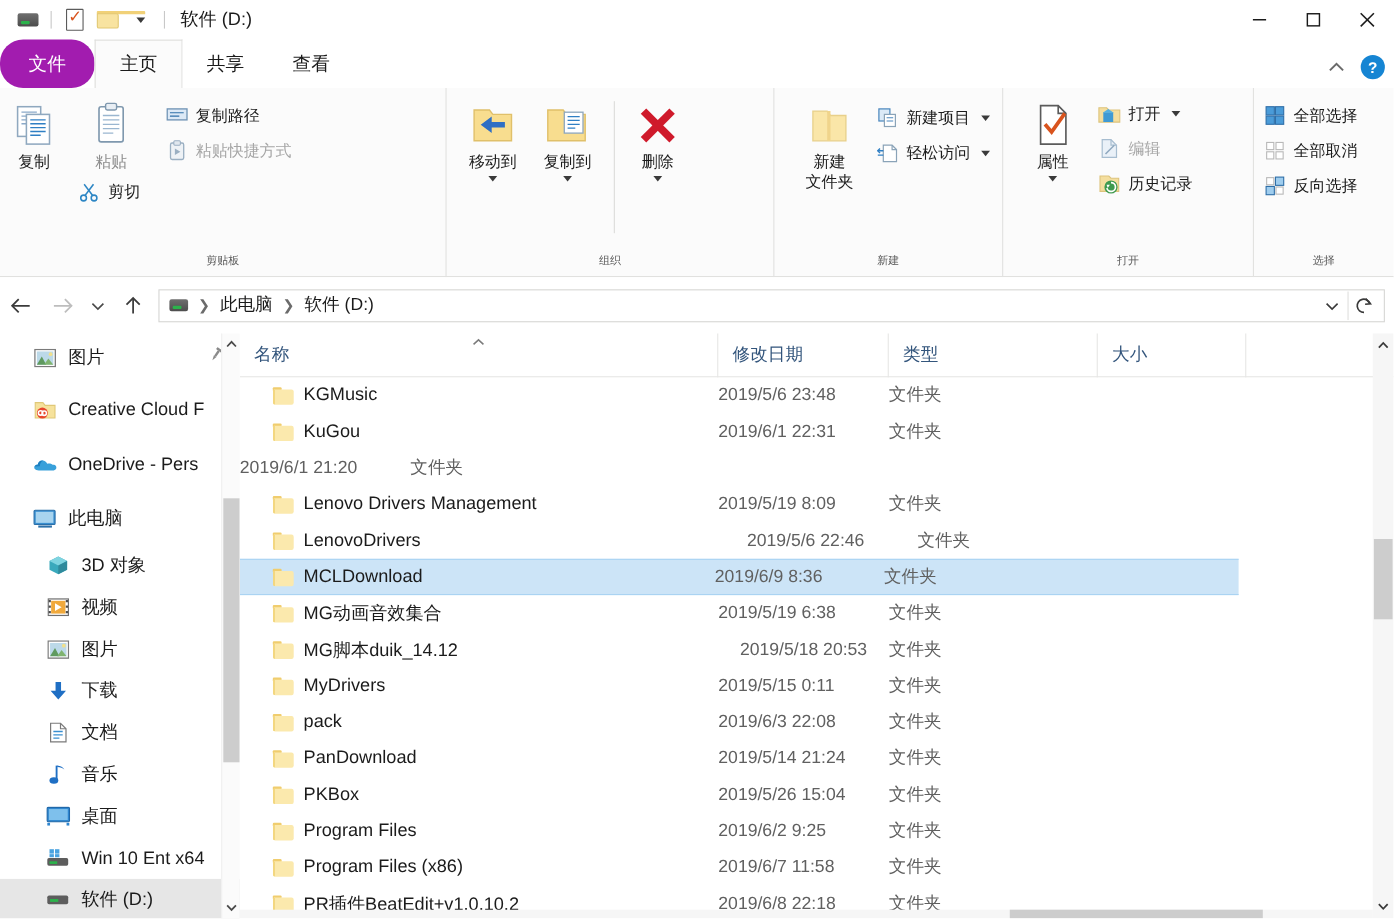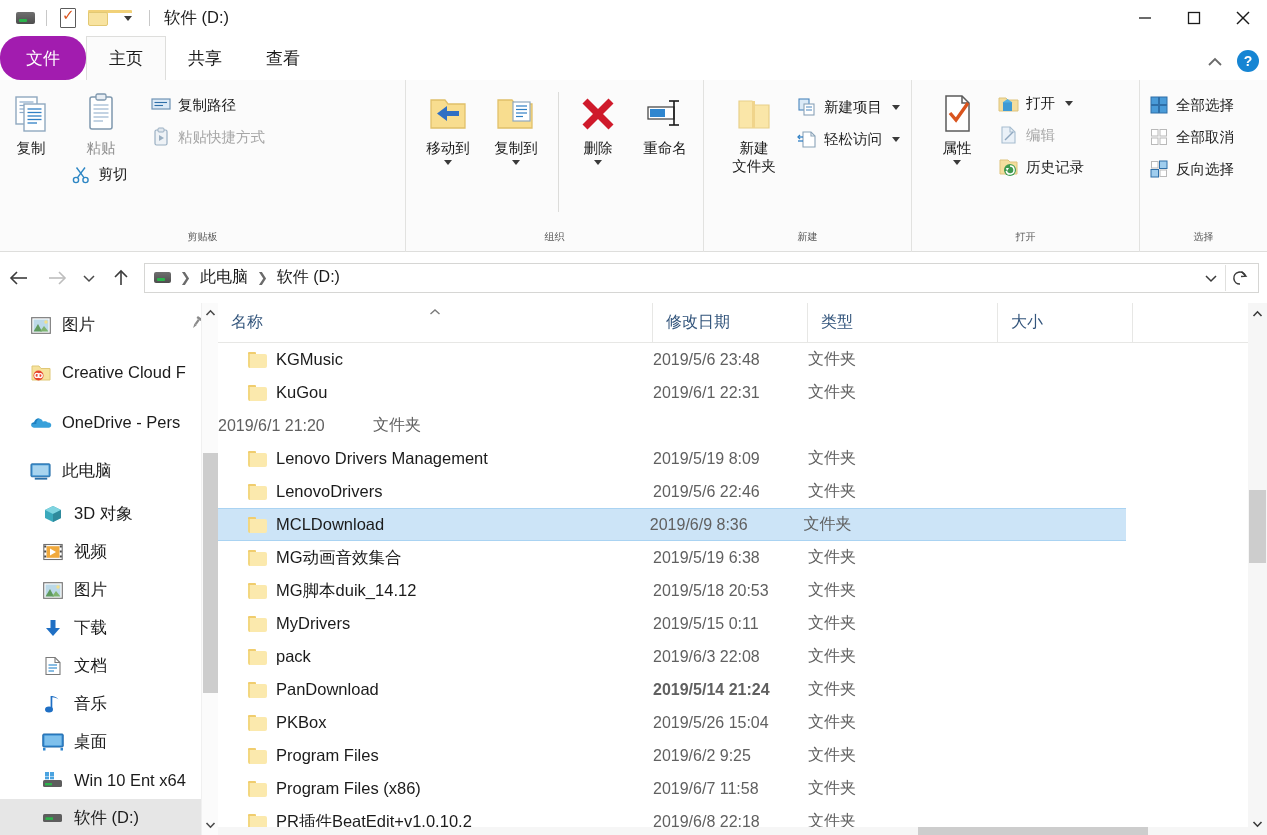--- a/index.html
+++ b/index.html
@@ -391,34 +391,20 @@
                 <line x1="8" y1="8" x2="34" y2="34"></line>
                   <line x1="34" y1="8" x2="8" y2="34"></line>
               </g>
             </svg>
           </span>
           <span class="lb">删除</span>
           <span class="dd">
               <div class="caret-dn"></div>
             </span>
         </div>
-        <div class="bigbtn" style="width:72px;">
-          <span class="ic">
-            <svg width="46" height="42" viewBox="0 0 46 42">
-              <rect x="6" y="14" width="26" height="12" fill="#fff" stroke="#4a4a4a" stroke-width="1.3"></rect>
-              <rect x="8" y="16" width="15" height="8" fill="#2f86cf"></rect>
-              <g stroke="#1b1b1b" stroke-width="1.6">
-                <line x1="32" y1="8" x2="32" y2="32"></line>
-                <line x1="27" y1="8" x2="37" y2="8"></line>
-                  <line x1="27" y1="32" x2="37" y2="32"></line>
-              </g>
-            </svg>
-          </span>
-          <span class="lb">重命名</span>
-        </div>
       </div>
       <div class="rg-label">组织</div>
     </div>
 
     <div class="rgroup" style="width:208px;">
       <div class="rg-body" style="padding-left:14px;">
         <div class="bigbtn" style="width:72px;">
           <span class="ic">
             <svg width="42" height="44" viewBox="0 0 42 44">
               <path d="M6 9 h13 l3 4 h14 v23 H6 Z" fill="#fae6a8" stroke="#e8d08a" stroke-width="1.2"></path>
@@ -888,21 +874,21 @@
         </div>
 
         <div class="row">
           <div class="cell-name" style="width:435px;">
               <span class="fld">
                 <span class="t"></span>
                 <span class="b"></span>
               </span>
               <span>LenovoDrivers</span>
             </div>
-          <div class="cell-date" style="width:155px;">2019/5/6 22:46</div>
+          <div class="cell-date" style="width:155px;margin-left:26px;">2019/5/6 22:46</div>
           <div class="cell-type" style="width:190px;">文件夹</div>
           <div class="cell-size" style="width:135px;"></div>
         </div>
 
         <div class="row sel" style="width:908px;">
           <div class="cell-name" style="width:435px;">
               <span class="fld">
                 <span class="t"></span>
                 <span class="b"></span>
               </span>
@@ -927,21 +913,21 @@
         </div>
 
         <div class="row">
           <div class="cell-name" style="width:435px;">
               <span class="fld">
                 <span class="t"></span>
                 <span class="b"></span>
               </span>
               <span>MG脚本duik_14.12</span>
             </div>
-          <div class="cell-date" style="width:155px;">2019/5/18 20:53</div>
+          <div class="cell-date" style="width:155px;text-align:center;">2019/5/18 20:53</div>
           <div class="cell-type" style="width:190px;">文件夹</div>
           <div class="cell-size" style="width:135px;"></div>
         </div>
 
         <div class="row">
           <div class="cell-name" style="width:435px;">
               <span class="fld">
                 <span class="t"></span>
                 <span class="b"></span>
               </span>
@@ -966,21 +952,21 @@
         </div>
 
         <div class="row">
           <div class="cell-name" style="width:435px;">
               <span class="fld">
                 <span class="t"></span>
                 <span class="b"></span>
               </span>
               <span>PanDownload</span>
             </div>
-          <div class="cell-date" style="width:155px;font-weight:bold;">2019/5/14 21:24</div>
+          <div class="cell-date" style="width:155px;">2019/5/14 21:24</div>
           <div class="cell-type" style="width:190px;">文件夹</div>
           <div class="cell-size" style="width:135px;"></div>
         </div>
 
         <div class="row">
           <div class="cell-name" style="width:435px;">
               <span class="fld">
                 <span class="t"></span>
                 <span class="b"></span>
               </span>

